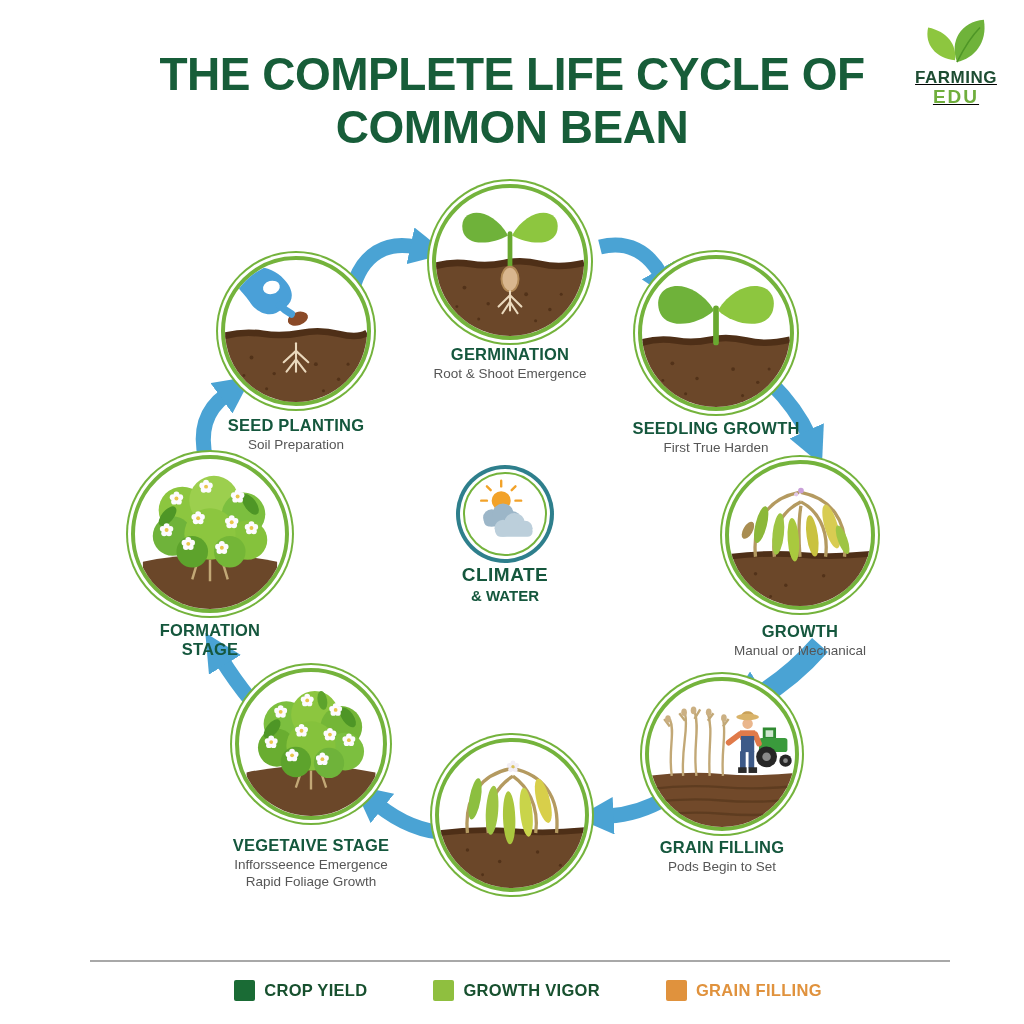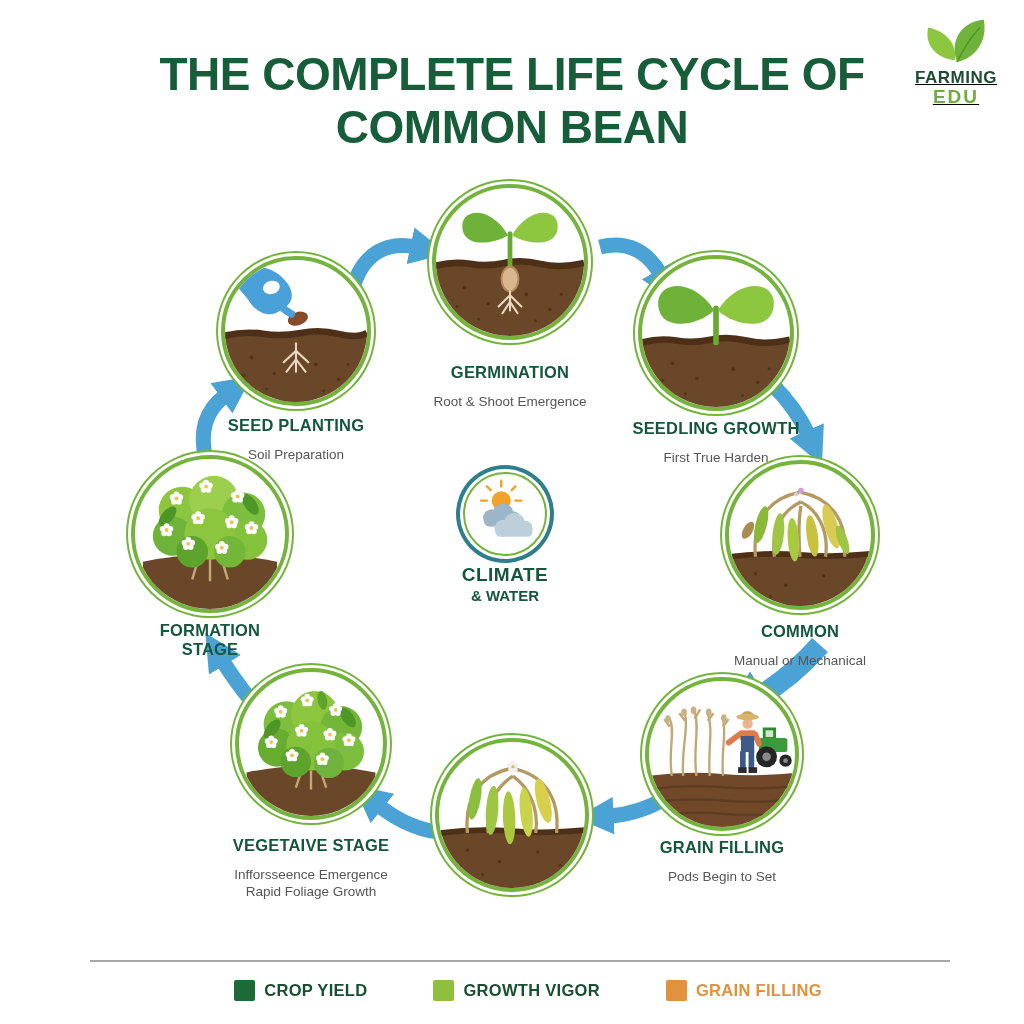--- a/index.html
+++ b/index.html
@@ -16,21 +16,21 @@
   
   .arrows{position:absolute;left:0;top:0;z-index:1;}
   
   .stage{position:absolute;z-index:2;}
   .circle{border-radius:50%;background:#fff;border:4px solid #74b33c;
           box-shadow:0 0 0 3px #fff,0 0 0 5px #74b33c;overflow:hidden;box-sizing:border-box;}
   .circle svg{display:block;}
   .hub .circle{border:2px solid #74b33c;box-shadow:0 0 0 3px #fff,0 0 0 7px #2e7f8c;}
   .label{position:absolute;left:50%;transform:translateX(-50%);text-align:center;white-space:nowrap;}
   .stage-name{font-weight:700;font-size:16.5px;color:#15573d;letter-spacing:.2px;line-height:1.15;}
-  .stage-sub{font-size:13.5px;color:#565656;line-height:1.25;margin-top:12px;}
+  .stage-sub{font-size:13.5px;color:#565656;line-height:1.25;margin-top:2px;}
   .hub-name{font-weight:700;font-size:19px;color:#15573d;letter-spacing:.5px;}
   .hub-sub{font-weight:700;font-size:15px;color:#15573d;margin-top:1px;}
   
   .divider{position:absolute;top:960px;left:90px;width:860px;height:2px;background:#a8a8a8;}
   .legend{position:absolute;top:980px;left:0;width:100%;display:flex;justify-content:center;
           gap:34px;align-items:center;}
   .legend-item{display:flex;align-items:center;gap:9px;padding-left:32px;}
   .sw{width:21px;height:21px;border-radius:2px;display:inline-block;}
   .sw1{background:#1a6b35;} .sw2{background:#8fbf3f;} .sw3{background:#e0923d;}
   .legend-label{font-weight:700;font-size:16.5px;color:#17502e;letter-spacing:.3px;}
@@ -129,21 +129,21 @@
         <ellipse cx="78" cy="96" rx="9" ry="13" fill="#d9b68e" stroke="#b28a58" stroke-width="2"></ellipse>
         <g stroke="#ead9bd" stroke-width="2.2" fill="none" stroke-linecap="round">
           <path d="M78,109 V129"></path>
             <path d="M78,113 L66,125"></path>
             <path d="M78,113 L90,125"></path>
           <path d="M78,120 L70,132"></path>
             <path d="M78,120 L86,132"></path>
         </g>
       </svg>
     </div>
-    <div class="label" style="top:179px;">
+    <div class="label" style="top:161px;">
       <div class="stage-name">GERMINATION</div>
       <div class="stage-sub">Root &amp; Shoot Emergence</div>
     </div>
   </div>
 
   <div class="stage" style="left:638px;top:255px;width:156px;">
     <div class="circle" style="width:156px;height:156px;">
       <svg width="148" height="148" viewBox="0 0 156 156">
         <path d="M0,88 Q18,83 36,86 T72,85 T110,86 T156,85 L156,156 L0,156 Z" fill="#6b4729"></path>
         <path d="M0,88 Q18,83 36,86 T72,85 T110,86 T156,85" fill="none" stroke="#4e2f17" stroke-width="7"></path>
@@ -192,21 +192,21 @@
         <ellipse cx="52" cy="74" rx="6" ry="22" fill="#9ec544" transform="rotate(6 52 74)"></ellipse>
         <ellipse cx="68" cy="80" rx="6" ry="23" fill="#a9c93e" transform="rotate(-4 68 80)"></ellipse>
         <ellipse cx="88" cy="76" rx="6" ry="22" fill="#c9c23f" transform="rotate(-8 88 76)"></ellipse>
         <ellipse cx="108" cy="66" rx="7" ry="24" fill="#d8cc52" transform="rotate(-16 108 66)"></ellipse>
         <ellipse cx="120" cy="80" rx="5" ry="16" fill="#9ec544" transform="rotate(-20 120 80)"></ellipse>
         <circle cx="76" cy="28" r="3" fill="#c9a0d8"></circle>
           <circle cx="71" cy="32" r="2.2" fill="#e0c8ea"></circle>
       </svg>
     </div>
     <div class="label" style="top:162px;">
-      <div class="stage-name">COMMON</div>
+      <div class="stage-name">GROWTH</div>
       <div class="stage-sub">Manual or Mechanical</div>
     </div>
   </div>
 
   <div class="stage" style="left:645px;top:677px;width:154px;">
     <div class="circle" style="width:154px;height:154px;">
       <svg width="146" height="146" viewBox="0 0 154 154">
         <path d="M0,100 Q40,95 77,98 T154,97 L154,154 L0,154 Z" fill="#71492a"></path>
         <g stroke="#5a3a1e" stroke-width="2.5" fill="none" opacity=".8">
           <path d="M0,114 Q40,109 77,112 T154,111"></path>

